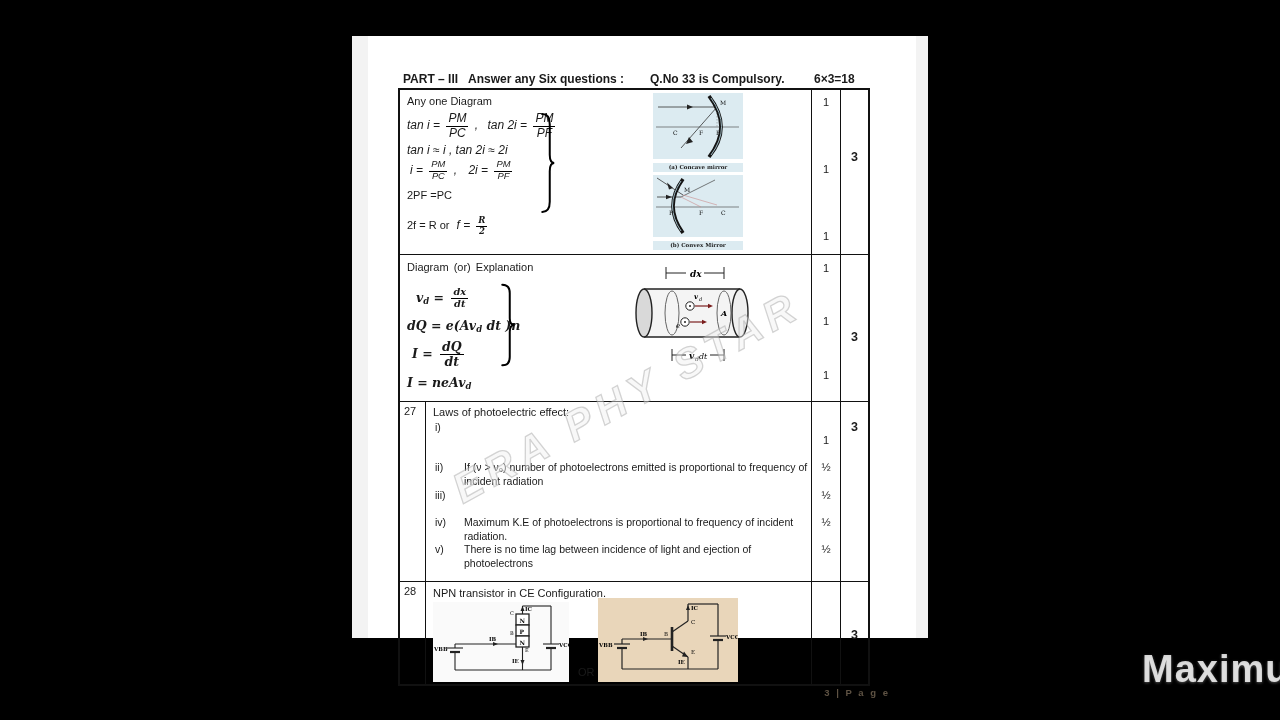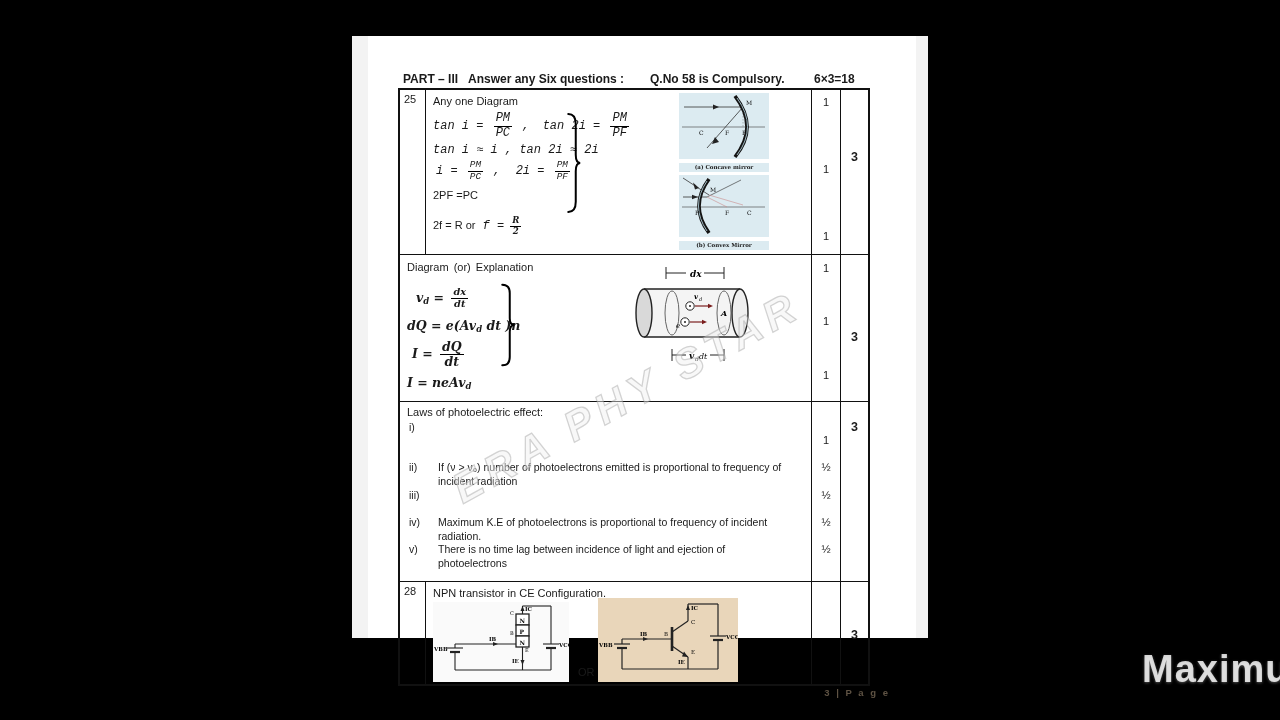--- a/index.html
+++ b/index.html
@@ -29,21 +29,21 @@
   .c-mk   { width:29px; position:relative; border-right:1.5px solid #111; }
   .c-tt   { width:27px; position:relative; }
   .mark  { position:absolute; left:0; width:100%; text-align:center; font-size:11px; }
   .total { position:absolute; left:0; width:100%; text-align:center; font-size:12.5px; font-weight:bold; }
 
   .abs { position:absolute; white-space:nowrap; }
   .t11 { font-size:11px; }
   .bold { font-weight:normal; }
 
   
-  .math  { font-family:Liberation Mono, monospace; font-style:italic; font-size:12px; }
+  .math  { font-family:Liberation Sans, sans-serif; font-style:italic; font-size:12px; }
   .mathb { font-family:"DejaVu Serif", serif; font-style:italic; font-weight:bold; font-size:12.5px; }
   .frac { display:inline-flex; flex-direction:column; align-items:center; vertical-align:middle; line-height:1.05; margin:0 3px; }
   .frac .fn { border-bottom:1px solid #000; padding:0 2px 1px; }
   .frac.small { font-size:0.78em; }
   .sub { font-size:0.68em; vertical-align:-0.28em; }
 
   .brace-svg { position:absolute; width:15px; }
 
   
   .figwrap { position:absolute; }
@@ -73,28 +73,27 @@
 </head>
 <body>
 
 <div class="page">
   <div class="edge-l"></div>
   <div class="edge-r"></div>
 
   <div class="hdr">
     <span style="left:5px">PART – III</span>
     <span style="left:70px">Answer any Six questions :</span>
-    <span style="left:252px">Q.No 58 is Compulsory.</span>
+    <span style="left:252px">Q.No 33 is Compulsory.</span>
     <span style="left:416px">6×3=18</span>
   </div>
 
   <div class="qtable">
 
     <div class="qrow" style="top:0;height:165px">
-      <div class="c-no">25</div>
       <div class="c-body">
         <div class="abs t11" style="left:7px;top:5px">Any one Diagram</div>
 
         <div class="abs math" style="left:7px;top:22px">
           <span>tan i =</span>
           <span class="frac">
               <span class="fn">PM</span>
               <span>PC</span>
             </span>
           <span>,</span>
@@ -264,20 +263,21 @@
         <span class="mark" style="top:7px">1</span>
         <span class="mark" style="top:60px">1</span>
         <span class="mark" style="top:114px">1</span>
       </div>
       <div class="c-tt">
         <span class="total" style="top:75px">3</span>
       </div>
     </div>
 
     <div class="qrow" style="top:312px;height:180px">
+      <div class="c-no">27</div>
       <div class="c-body">
         <div class="abs t11 bold" style="left:7px;top:4px">Laws of photoelectric effect:</div>
 
         <span class="item-num" style="top:19px">i)</span>
 
         <span class="item-num" style="top:59px">ii)</span>
         <div class="item-text" style="top:59px">If (ν &gt; ν₀)  number of photoelectrons emitted is proportional to frequency of incident radiation</div>
 
         <span class="item-num" style="top:87px">iii)</span>
 

